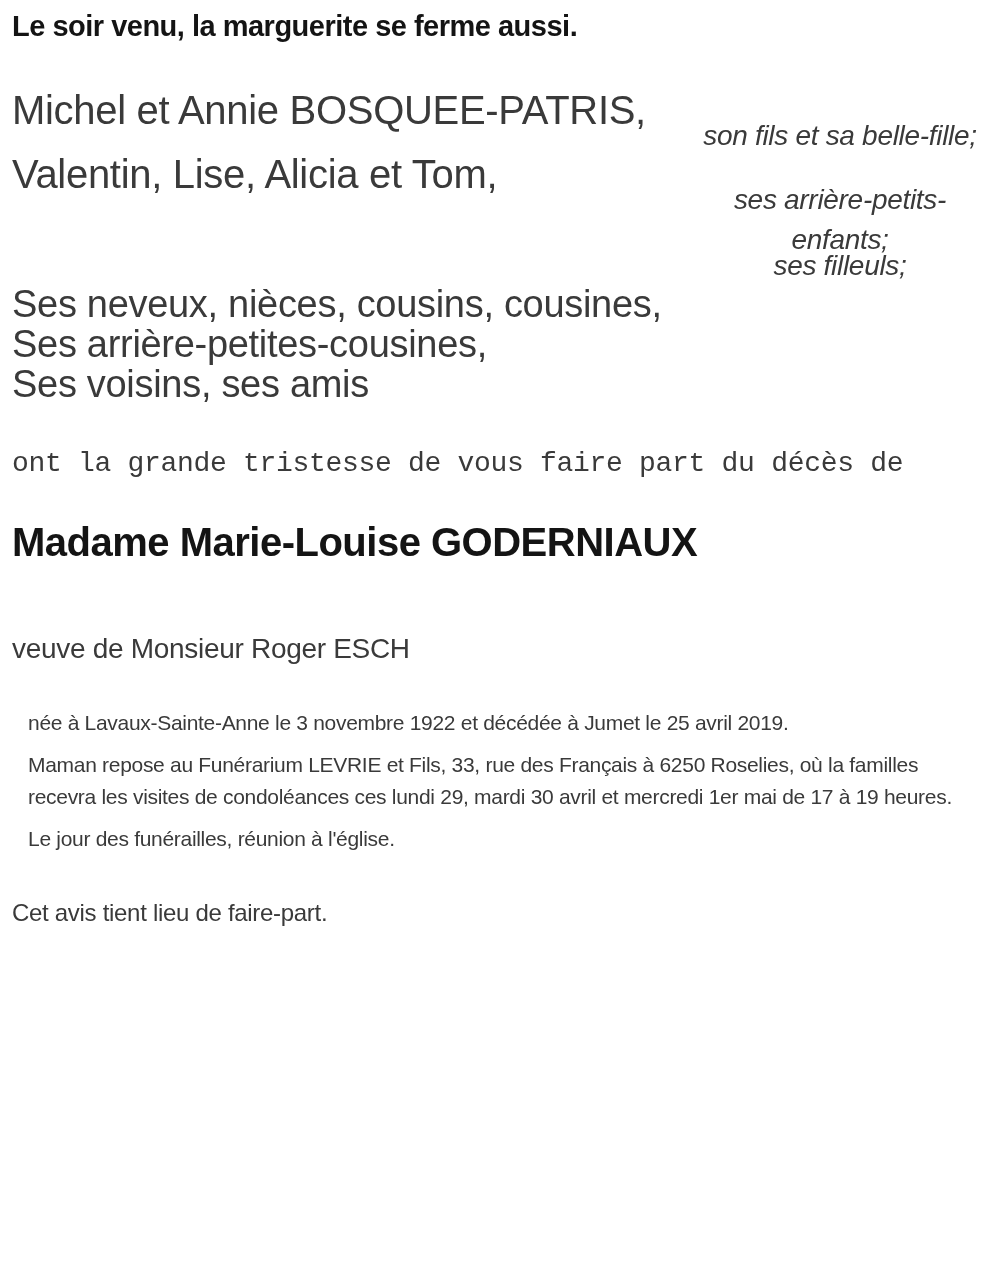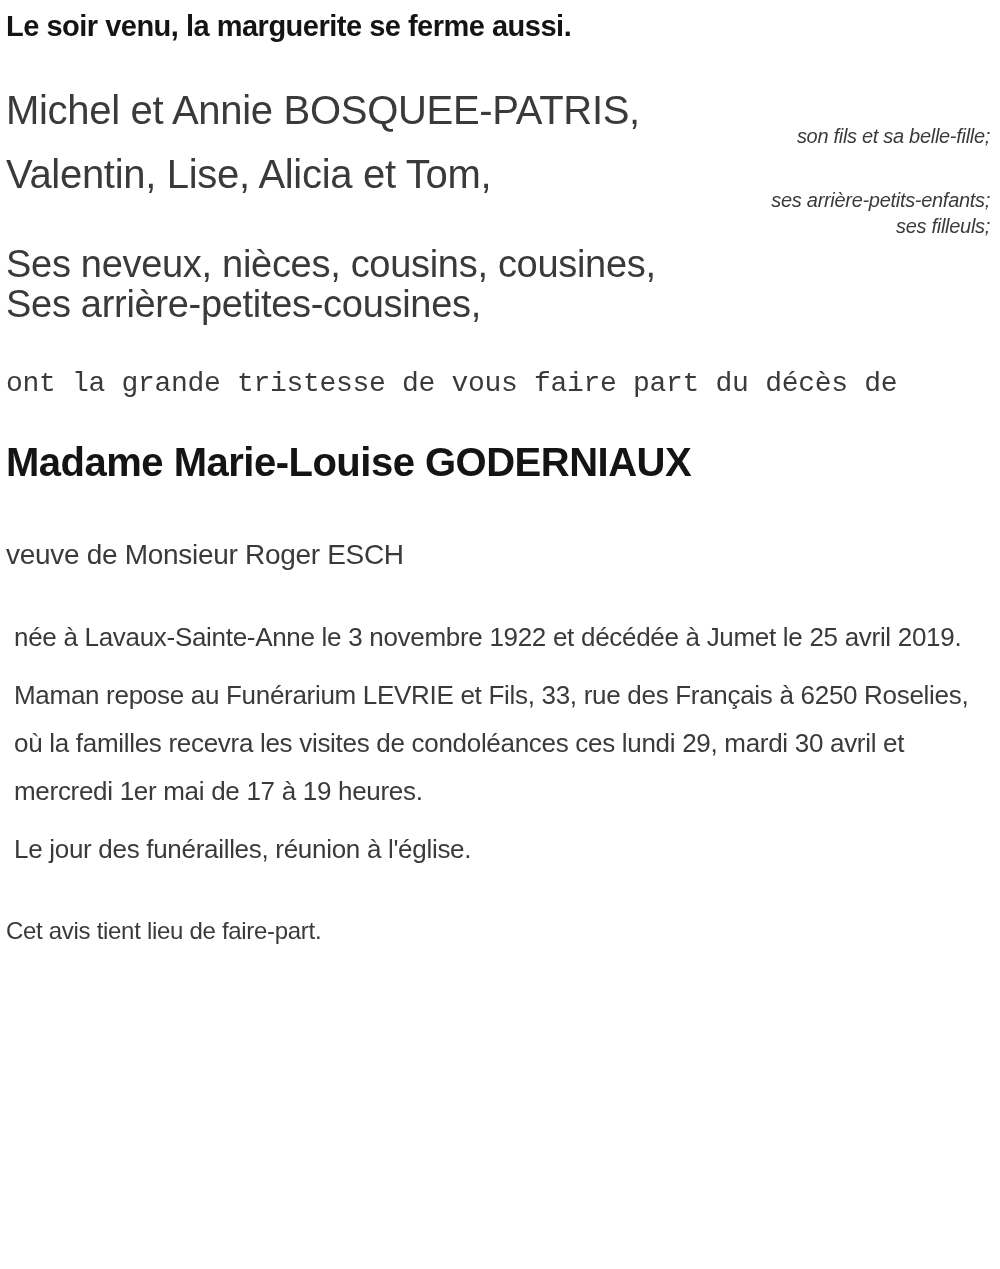--- a/index.html
+++ b/index.html
@@ -2,52 +2,52 @@
 <html lang="fr"><head>
 <meta charset="utf-8">
 <style>
   html, body { margin: 0; padding: 0; background: #ffffff; }
   body {
     width: 1000px; height: 1269px;
     font-family: "Liberation Sans", "DejaVu Sans", sans-serif;
     color: #3a3a3a;
     overflow: hidden;
   }
-  .doc { padding: 10px 10px 0 6px; box-sizing: border-box; }
+  .doc { padding: 10px 10px 0 12px; box-sizing: border-box; }
 
   .epigraph {
     margin: 0 0 48px 0;
     font-size: 29px; font-weight: bold; letter-spacing: -0.5px;
     line-height: 32px; color: #141414;
   }
 
   .family-entry { margin: 0 0 -2px 0; }
   .family-names {
     font-size: 40px; line-height: 40px; letter-spacing: -0.3px;
     color: #3a3a3a;
   }
   .family-relation {
     width: 300px; margin-left: auto; margin-top: -14px;
-    font-size: 20px; font-style: italic; line-height: 40px;
-    text-align: right; letter-spacing: -0.3px; color: #3a3a3a;
+    font-size: 28px; font-style: italic; line-height: 40px;
+    text-align: center; letter-spacing: -0.3px; color: #3a3a3a;
   }
 
   .mourners-line { font-size: 38px; line-height: 40px; letter-spacing: -0.3px; }
 
   .intro { margin: 40px 0 0 0; font-size: 28px; line-height: 40px; letter-spacing: -0.3px; font-family: Liberation Mono, monospace; }
 
   .deceased-name {
     margin: 34px 0 0 0;
     font-size: 40px; font-weight: bold; line-height: 48px;
     letter-spacing: -0.5px; color: #141414;
   }
 
-  .widow-line { margin: 49px 0 0 0; font-size: 28px; line-height: 40px; letter-spacing: -0.3px; }
+  .widow-line { margin: 63px 0 0 0; font-size: 28px; line-height: 40px; letter-spacing: -0.3px; }
 
-  .para { margin: 10px 0 0 8px; font-size: 26px; line-height: 48px; letter-spacing: -0.3px; }
+  .para { margin: 10px 0 0 16px; font-size: 21px; line-height: 32px; letter-spacing: -0.3px; }
   .para.first { margin-top: 38px; }
 
   .closing { margin: 38px 0 0 0; font-size: 24px; line-height: 40px; letter-spacing: -0.3px; }
 </style>
 </head>
 <body>
 
 <div class="doc">
 
   <p class="epigraph">Le soir venu, la marguerite se ferme aussi.</p>
@@ -62,20 +62,21 @@
       <div class="family-relation">ses arrière-petits-enfants;</div>
     </div>
     <div class="family-entry">
       <div class="family-relation">ses filleuls;</div>
     </div>
   </section>
 
   <section>
     <div class="mourners-line">Ses neveux, nièces, cousins, cousines,</div>
     <div class="mourners-line">Ses arrière-petites-cousines,</div>
+    <div class="mourners-line">Ses voisins, ses amis</div>
   </section>
 
   <p class="intro">ont la grande tristesse de vous faire part du décès de</p>
 
   <h1 class="deceased-name">Madame Marie-Louise GODERNIAUX</h1>
 
   <p class="widow-line">veuve de Monsieur Roger ESCH</p>
 
   <p class="para first">née à Lavaux-Sainte-Anne le 3 novembre 1922 et décédée à Jumet le 25 avril 2019.</p>
   <p class="para">Maman repose au Funérarium LEVRIE et Fils, 33, rue des Français à 6250 Roselies, où la familles recevra les visites de condoléances ces lundi 29, mardi 30 avril et mercredi 1er mai de 17 à 19 heures.</p>

